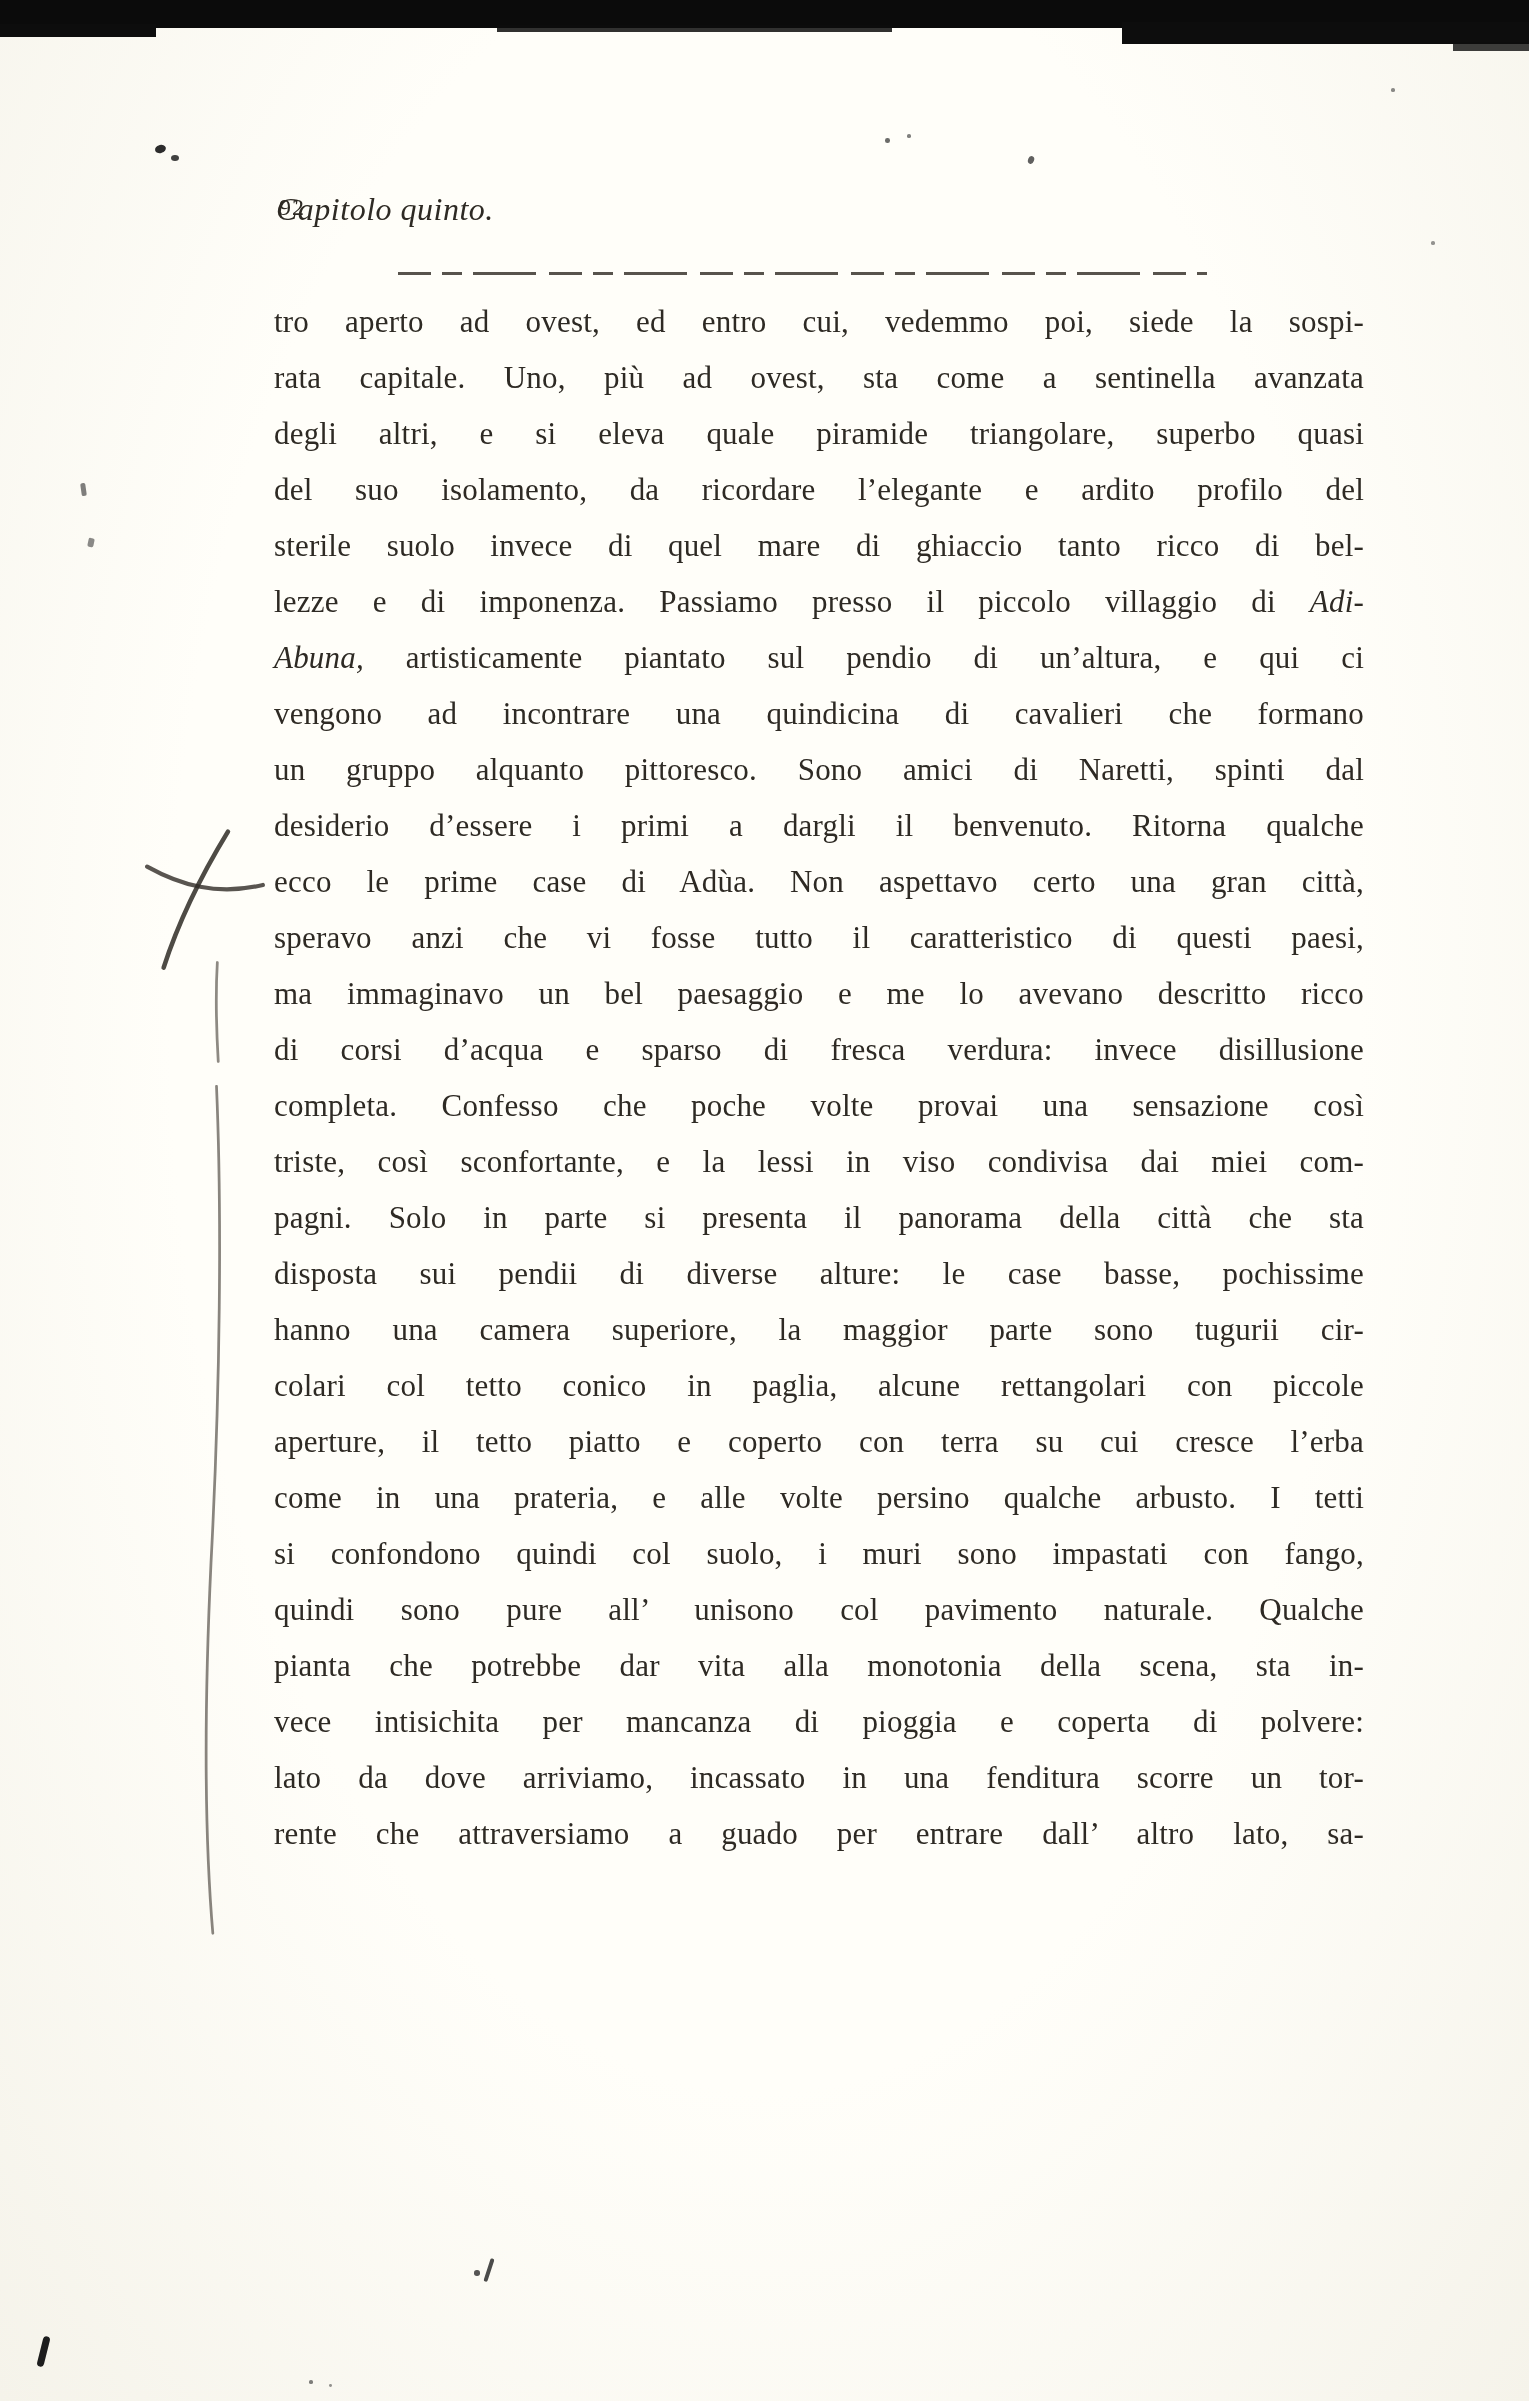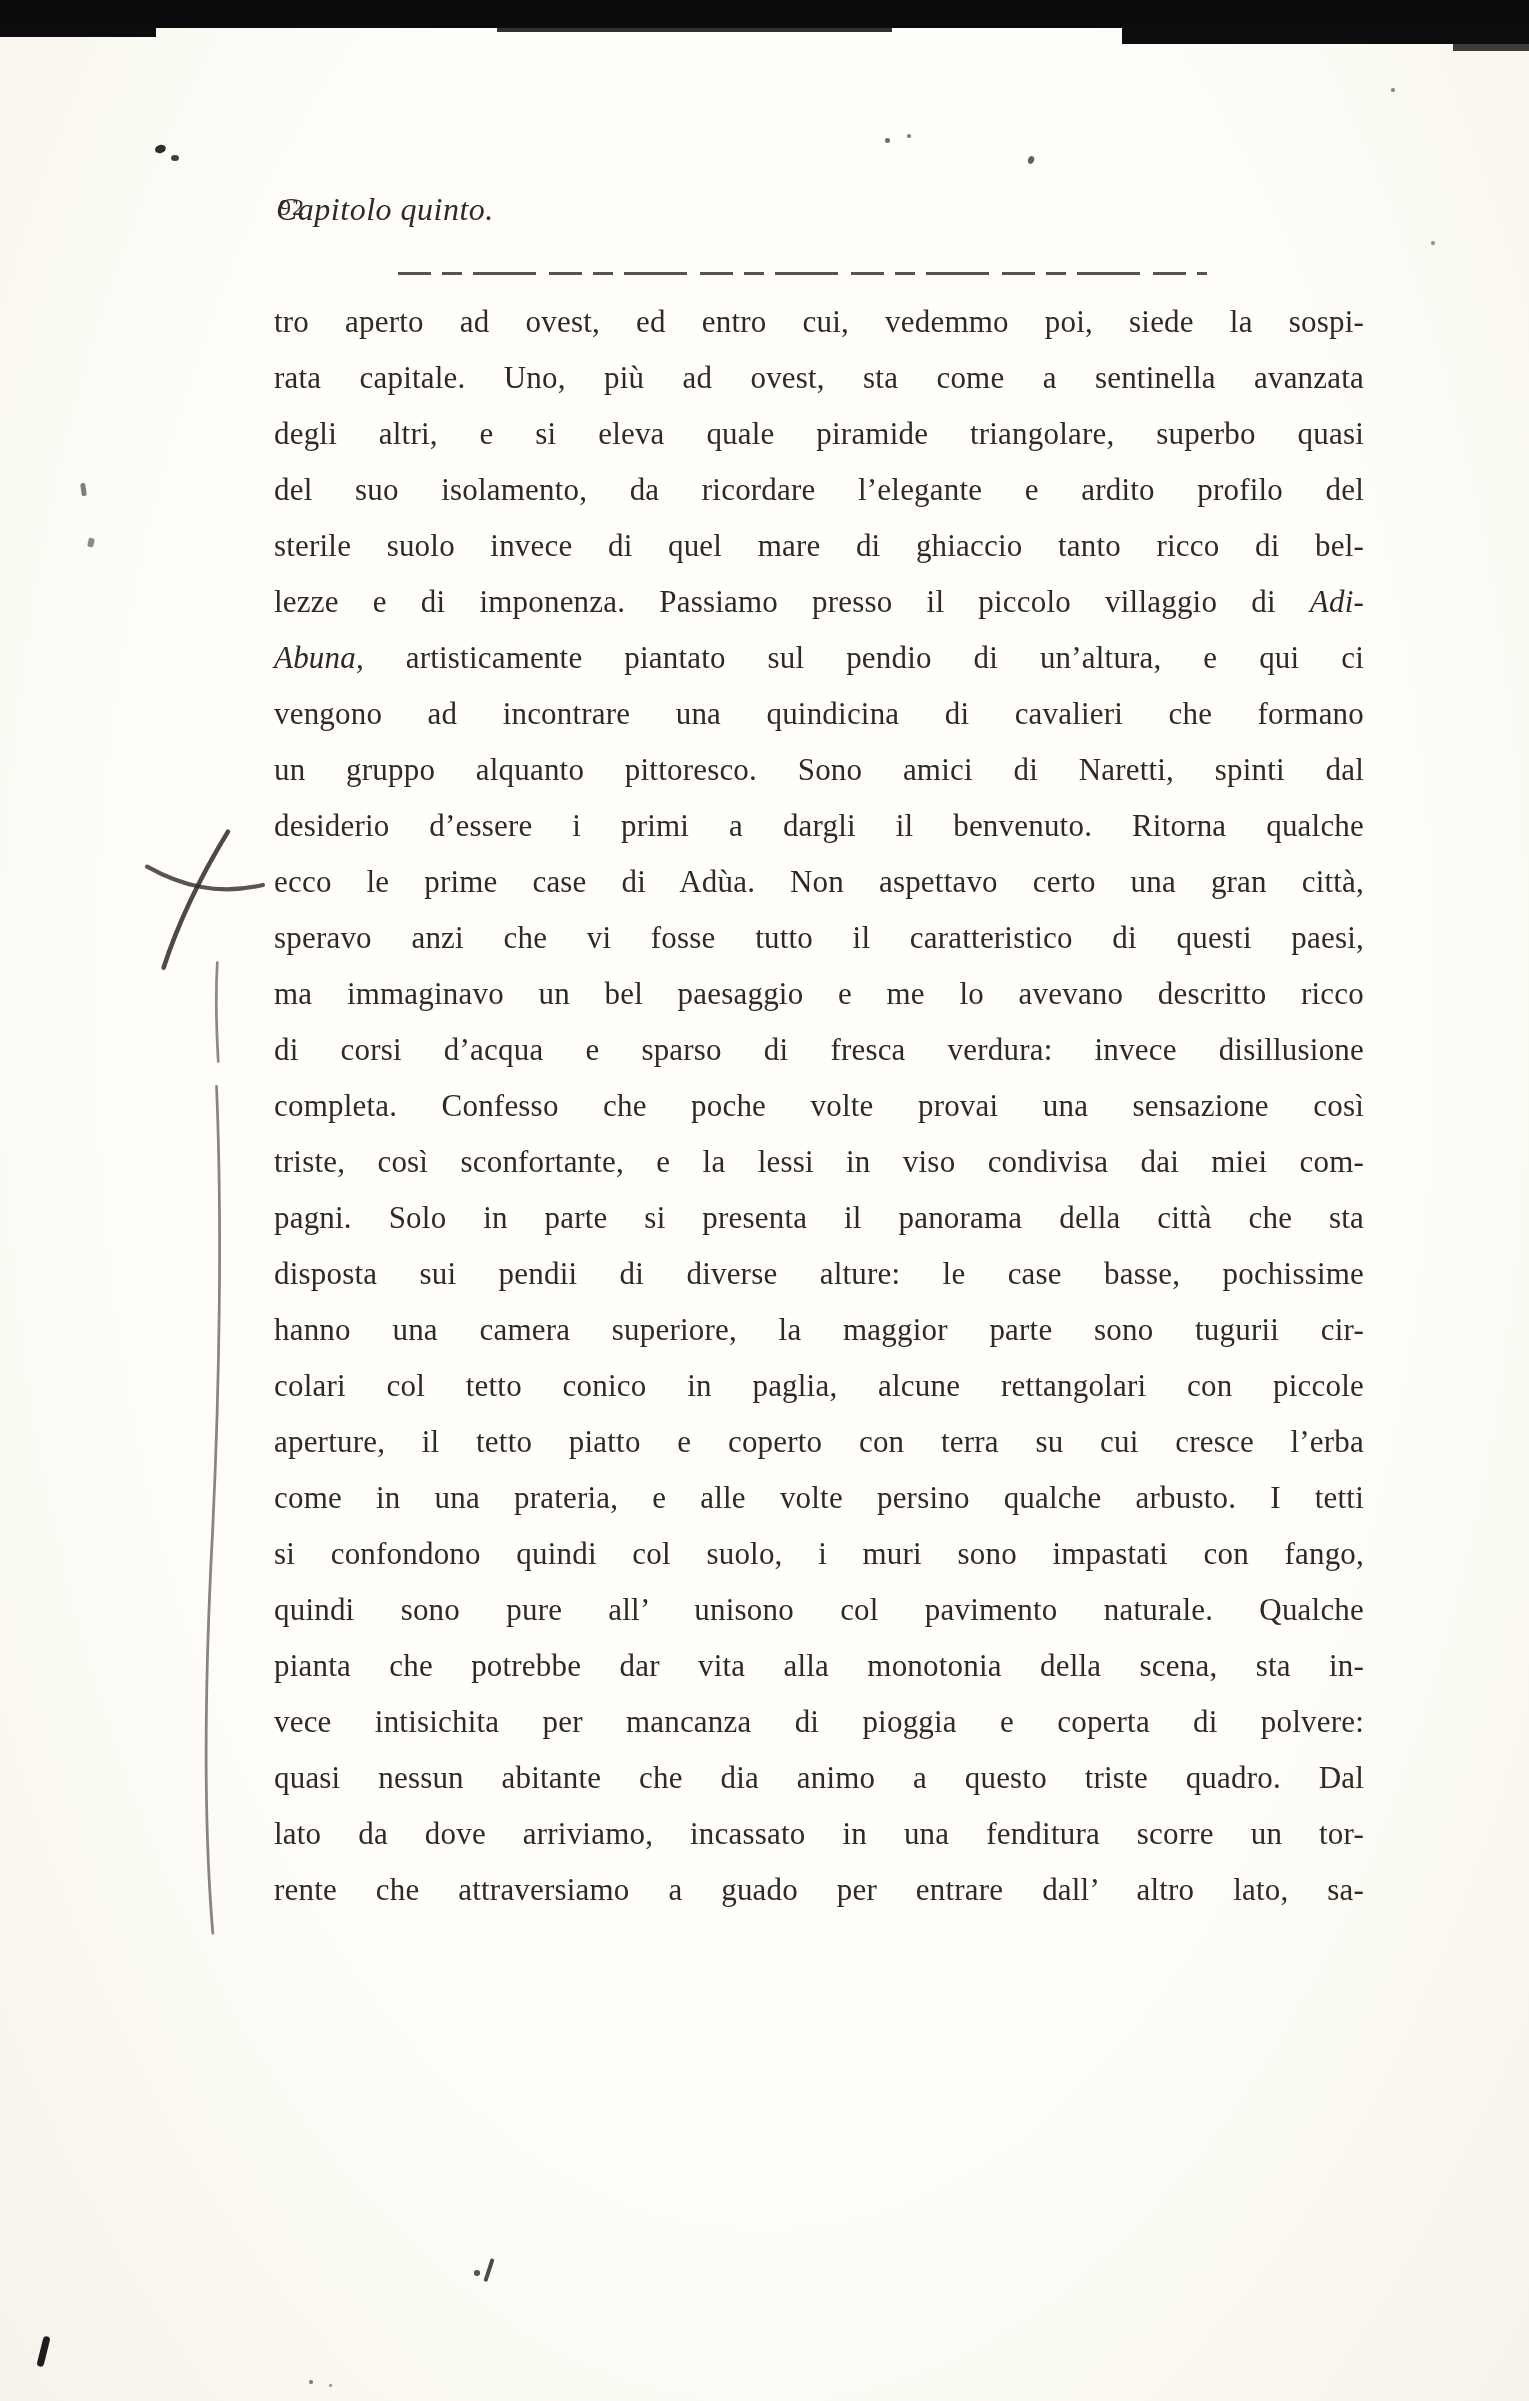--- a/index.html
+++ b/index.html
@@ -110,21 +110,20 @@
       <div class="line"><span>pagni. Solo in parte si presenta il panorama della città che sta</span></div>
       <div class="line"><span>disposta sui pendii di diverse alture: le case basse, pochissime</span></div>
       <div class="line"><span>hanno una camera superiore, la maggior parte sono tugurii cir-</span></div>
       <div class="line"><span>colari col tetto conico in paglia, alcune rettangolari con piccole</span></div>
       <div class="line"><span>aperture, il tetto piatto e coperto con terra su cui cresce l’erba</span></div>
       <div class="line"><span>come in una prateria, e alle volte persino qualche arbusto. I tetti</span></div>
       <div class="line"><span>si confondono quindi col suolo, i muri sono impastati con fango,</span></div>
       <div class="line"><span>quindi sono pure all’ unisono col pavimento naturale. Qualche</span></div>
       <div class="line"><span>pianta che potrebbe dar vita alla monotonia della scena, sta in-</span></div>
       <div class="line"><span>vece intisichita per mancanza di pioggia e coperta di polvere:</span></div>
-      <div class="line"><span>quasi nessun abitante che dia animo a questo triste quadro. Dal</span></div>
       <div class="line"><span>lato da dove arriviamo, incassato in una fenditura scorre un tor-</span></div>
       <div class="line"><span>rente che attraversiamo a guado per entrare dall’ altro lato, sa-</span></div>
     </div>
 
   <svg class="margin-svg" style="top:828px; left:136px;" width="138" height="147" viewBox="0 0 150 160">
     <path d="M100,4 C78,40 50,90 30,152" stroke="#2f2b26" stroke-width="5" fill="none" stroke-linecap="round" opacity="0.85"></path>
     <path d="M12,42 C48,62 88,74 138,62" stroke="#2f2b26" stroke-width="4.5" fill="none" stroke-linecap="round" opacity="0.8"></path>
   </svg>
 
   <svg class="margin-svg" style="top:957px; left:197px;" width="37" height="110" viewBox="0 0 40 120">

